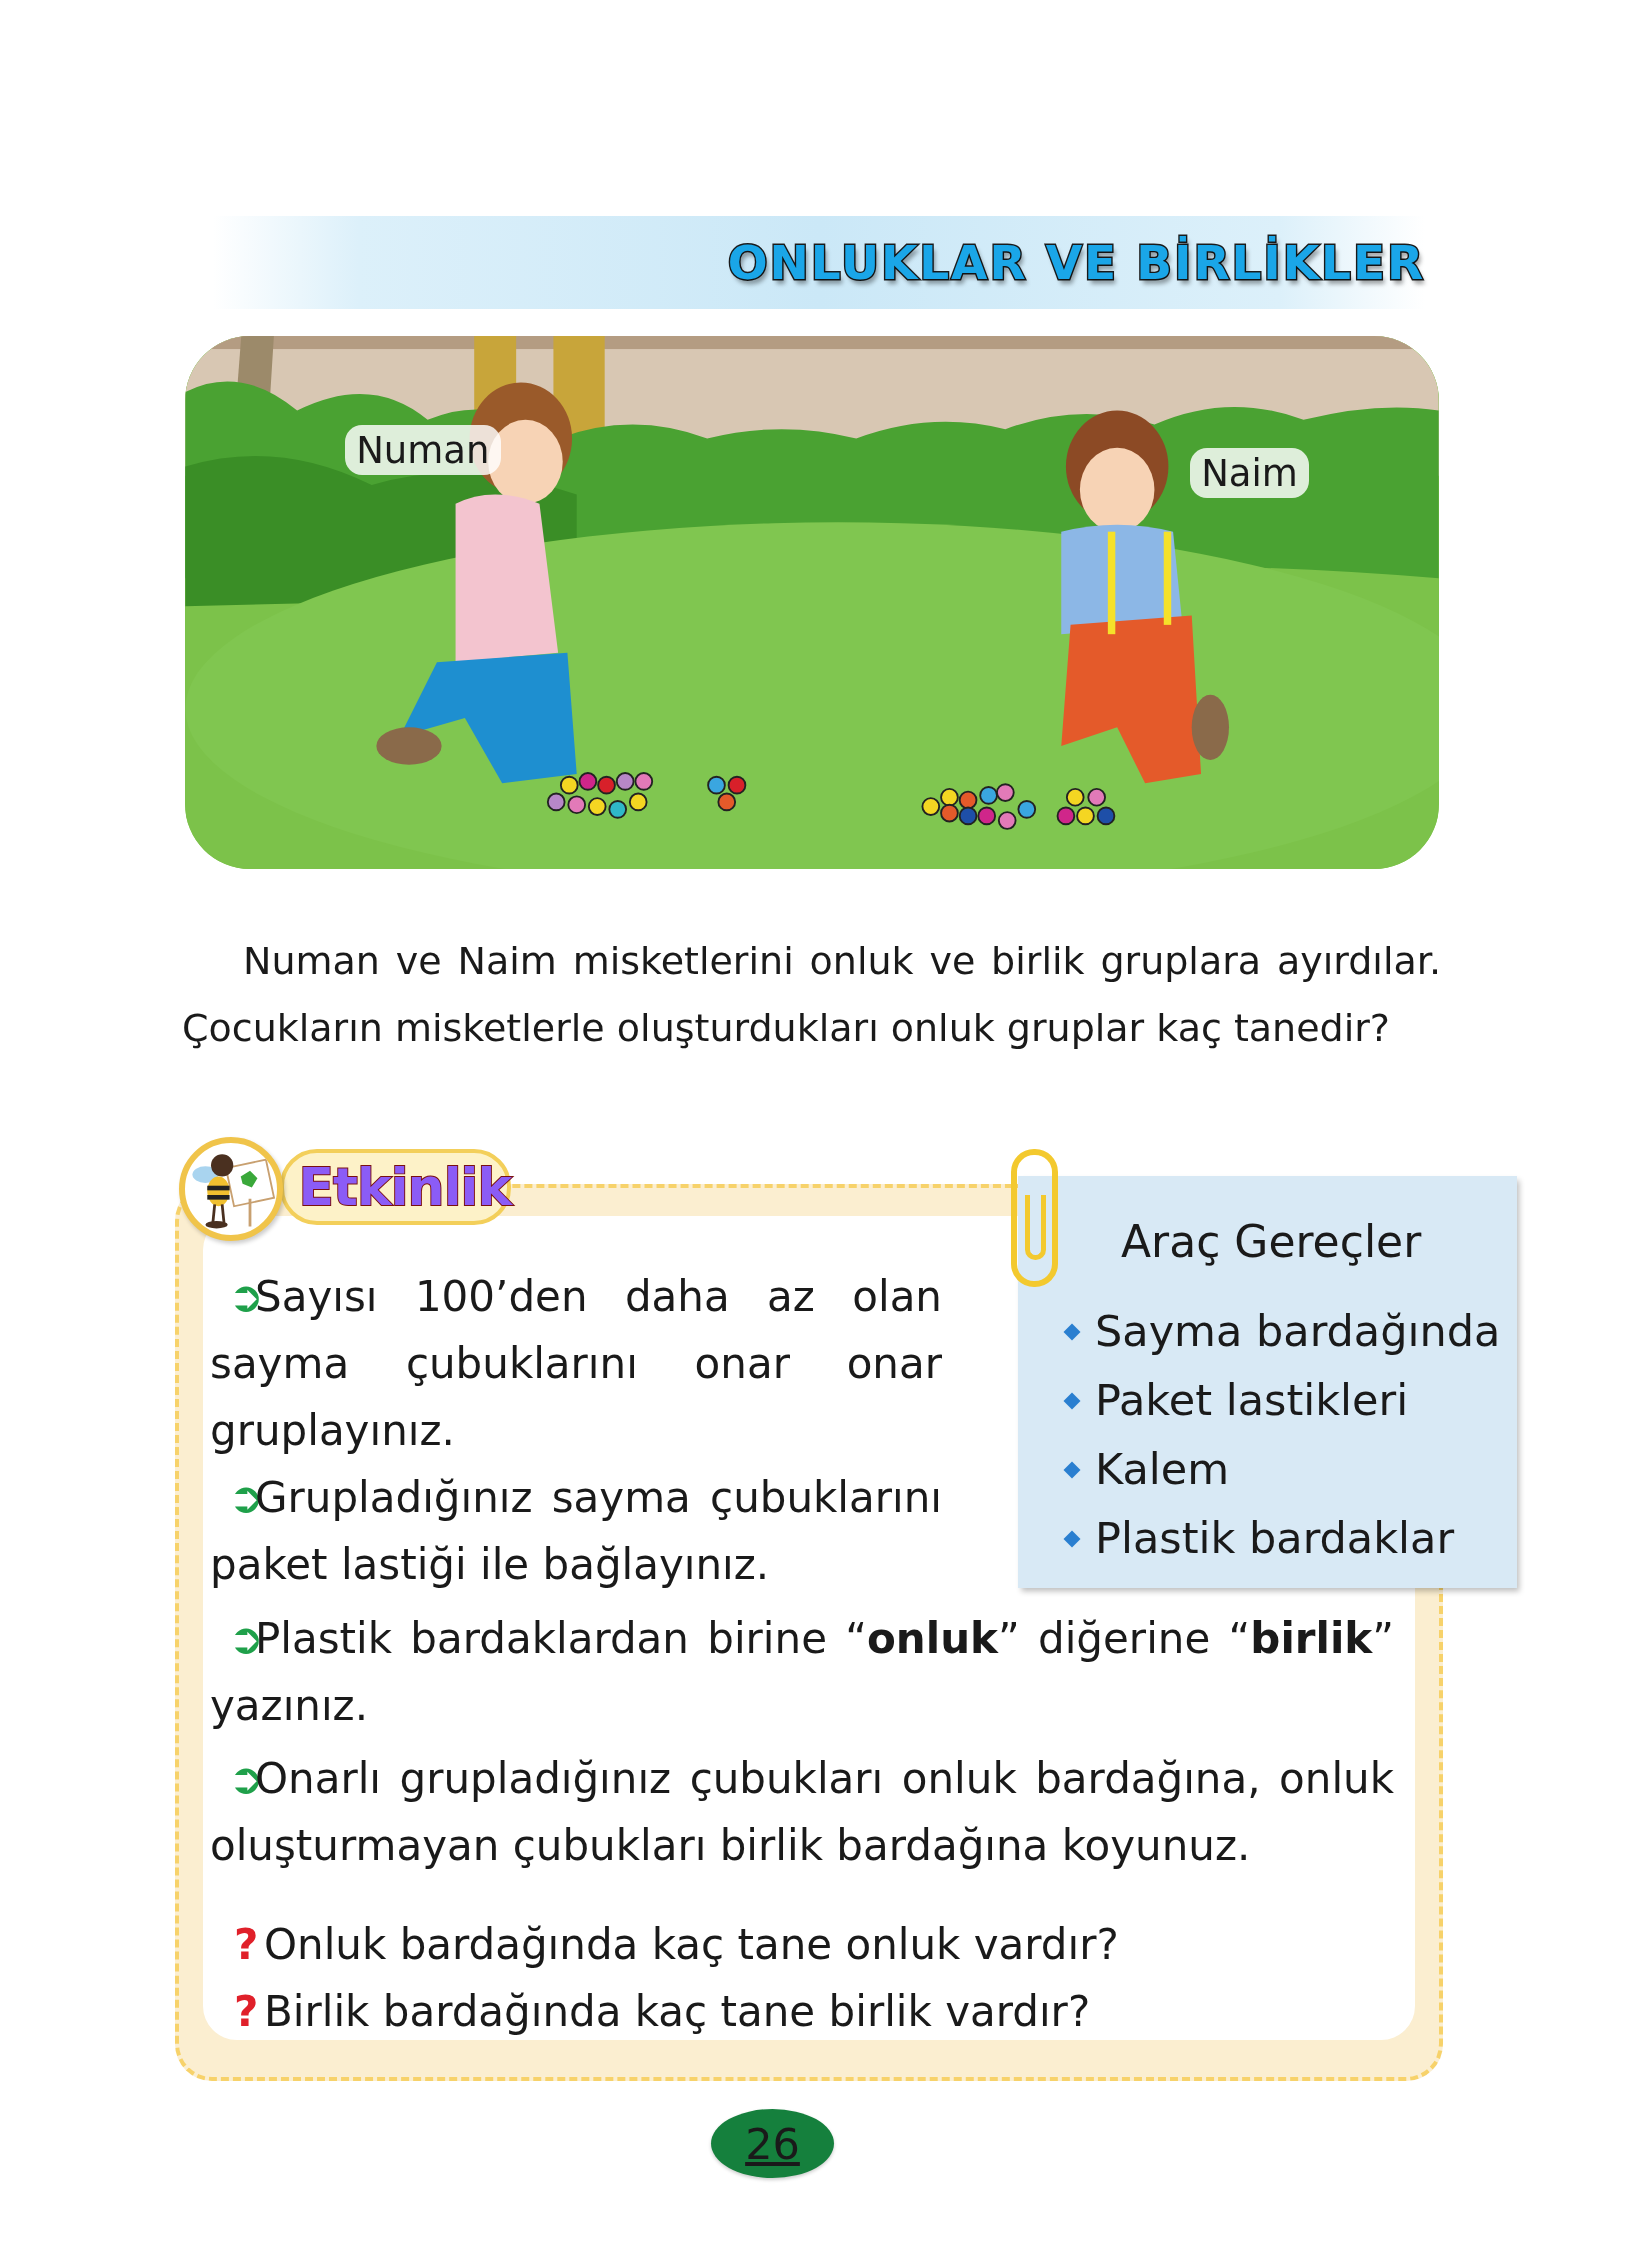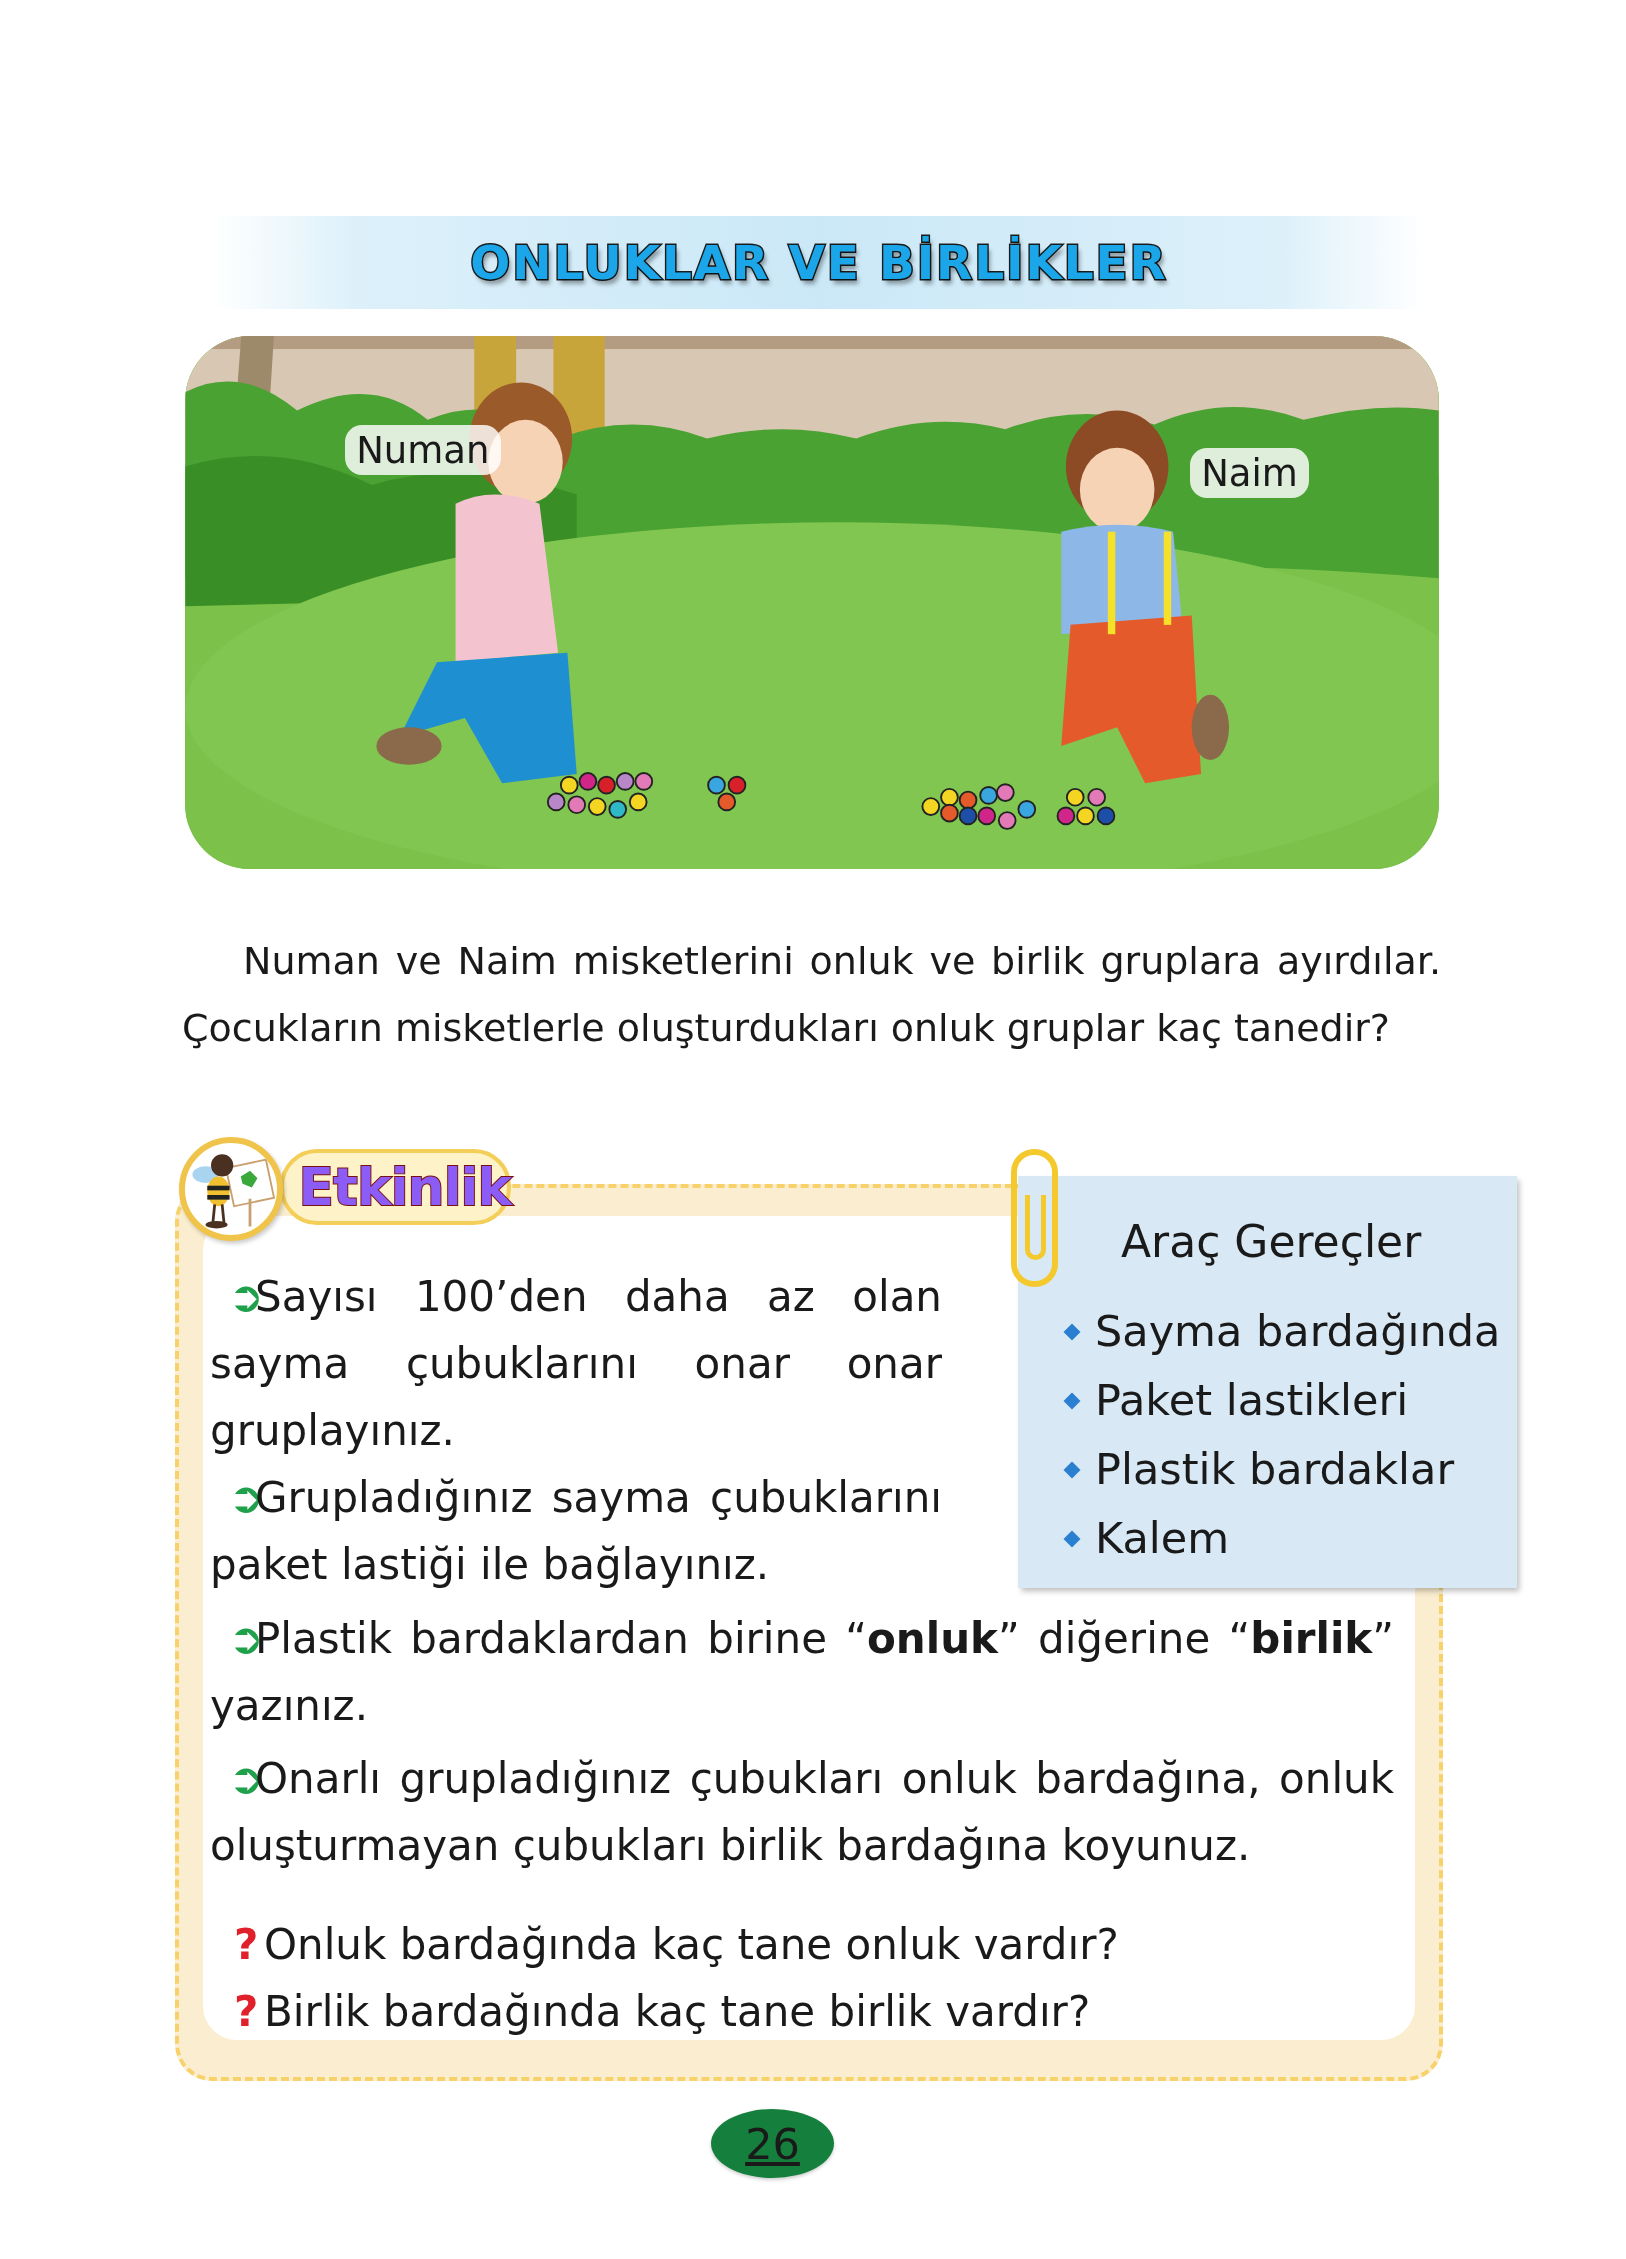--- a/index.html
+++ b/index.html
@@ -3,21 +3,21 @@
 <meta charset="utf-8">
 <style>
   * { box-sizing: border-box; margin: 0; padding: 0; }
   html, body { width: 1627px; height: 2260px; background: #ffffff; overflow: hidden; }
   body { position: relative; font-family: "DejaVu Sans", sans-serif; color: #1a1a1a; }
 
   
   .title-band {
     position: absolute; left: 213px; top: 216px; width: 1212px; height: 93px;
     background: linear-gradient(90deg, rgba(255,255,255,0) 0%, #dcf0fa 12%, #cbe8f7 50%, #dcf0fa 88%, rgba(255,255,255,0) 100%);
-    display: flex; align-items: center; justify-content: center;
+    display: flex; align-items: center; justify-content: flex-end;
   }
   .title-text {
     font-family: "DejaVu Sans", sans-serif; font-weight: bold; font-size: 47px; letter-spacing: 1.9px;
     color: #1aa6e8;
     -webkit-text-stroke: 2.8px #1b1b1b;
     paint-order: stroke fill;
     text-shadow: 2.8px 4.7px 4.7px rgba(0,0,0,0.35);
   }
 
   
@@ -226,25 +226,25 @@
     <li>
         <span class="diamond"></span>
         <span>Sayma bardağında</span>
       </li>
     <li>
         <span class="diamond"></span>
         <span>Paket lastikleri</span>
       </li>
     <li>
         <span class="diamond"></span>
+        <span>Kalem</span>
+      </li>
+    <li>
+        <span class="diamond"></span>
         <span>Plastik bardaklar</span>
-      </li>
-    <li>
-        <span class="diamond"></span>
-        <span>Kalem</span>
       </li>
   </ul>
 </div>
 <div class="clip"></div>
 <div class="clip-inner"></div>
 
 <div class="page-num">26</div>
 
 
 </body></html>

